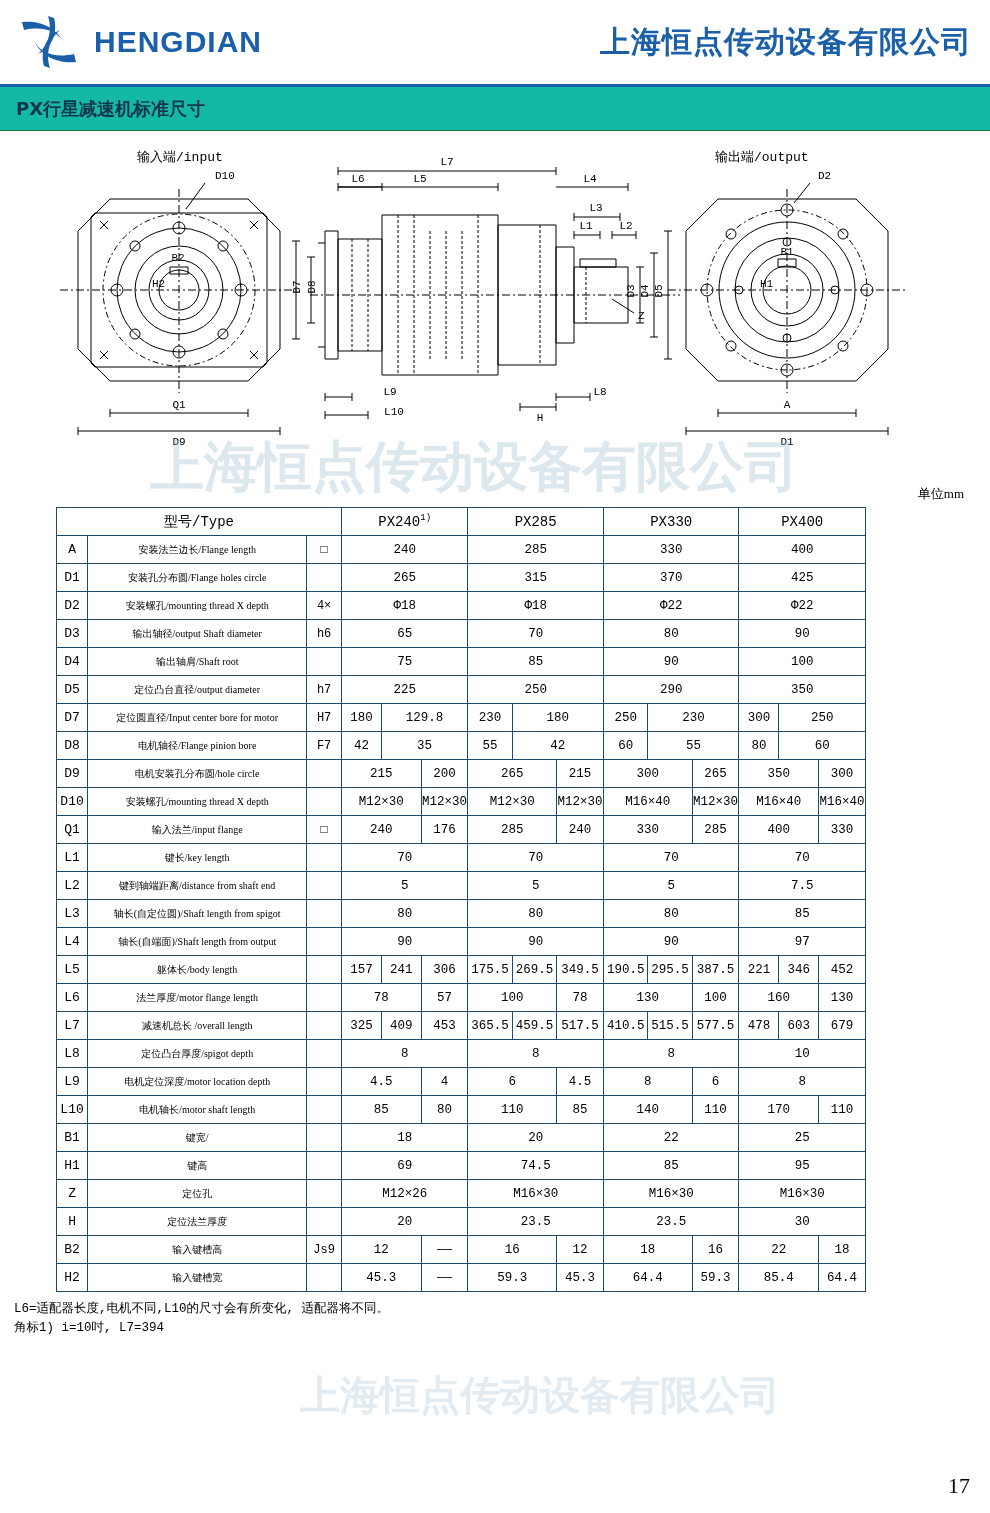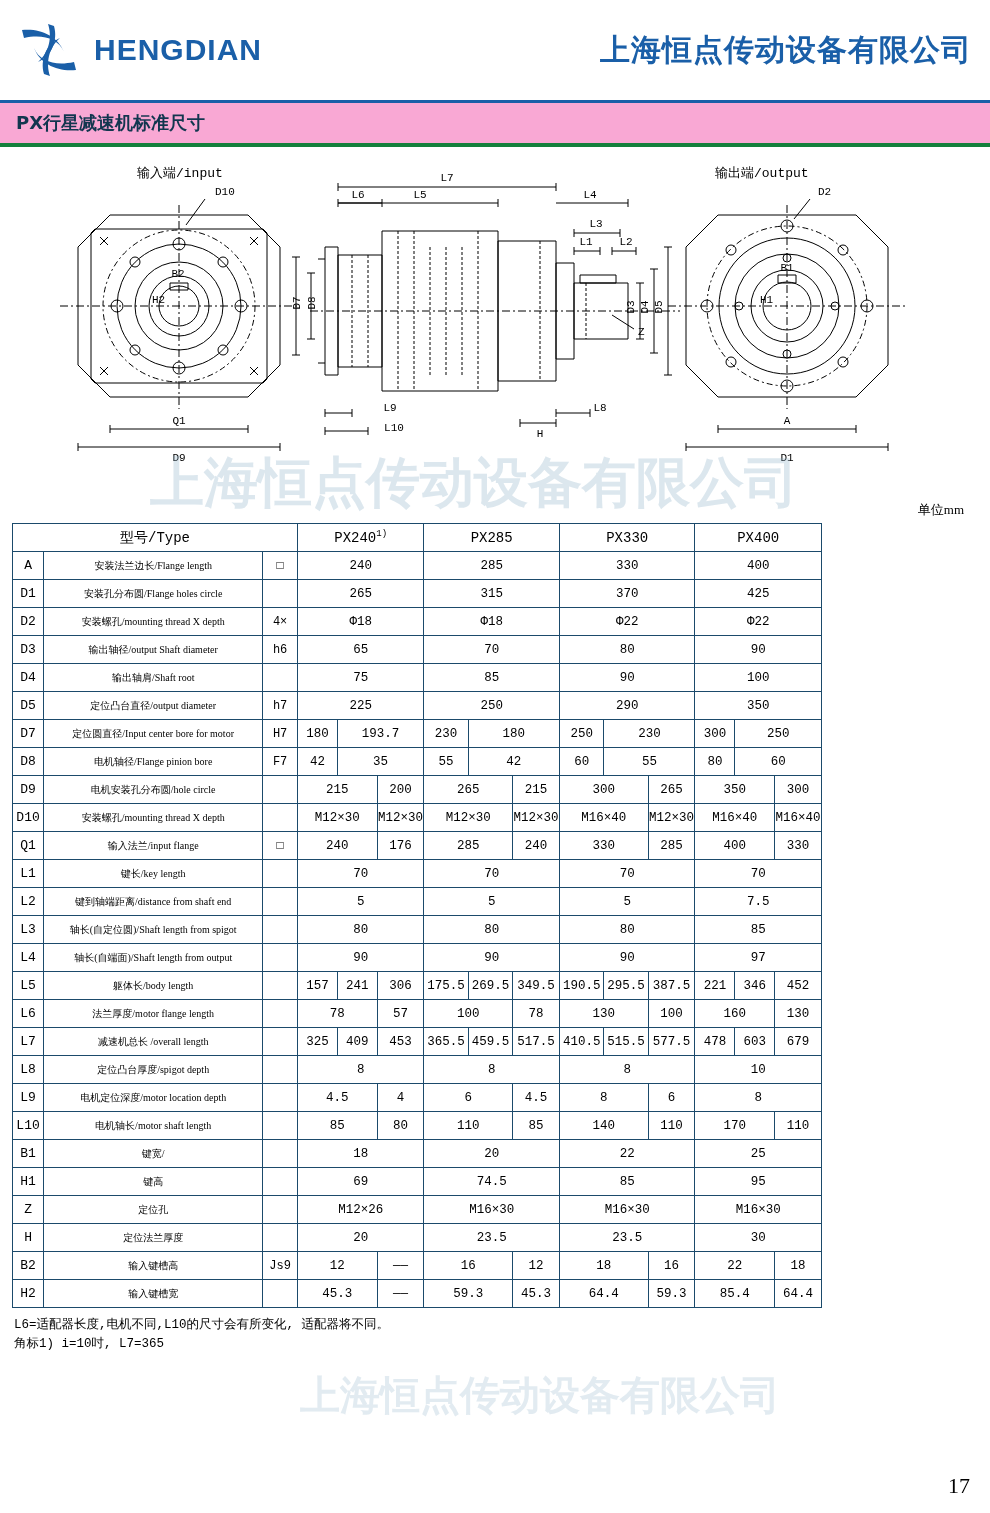--- a/index.html
+++ b/index.html
@@ -7,21 +7,21 @@
   body {
     width: 990px; height: 1513px;
     background: #ffffff;
     font-family: "Liberation Sans", sans-serif;
     color: #000;
     position: relative;
     overflow: hidden;
   }
   
   .header {
-    height: 100px;
+    height: 84px;
     background: #ffffff;
     display: flex;
     align-items: center;
     padding: 0 18px;
     position: relative;
   }
   .logo-wrap { display:flex; align-items:center; gap:14px; }
   .logo-mark { width: 62px; height: 56px; }
   .logo-text {
     font-family: "Liberation Sans", sans-serif;
@@ -31,27 +31,27 @@
   .company-cn {
     position:absolute; right: 18px; top: 50%; transform: translateY(-50%);
     font-size: 30px; font-weight: bold; color:#1a5fa8;
     letter-spacing: 1px;
     font-family: "DejaVu Sans", sans-serif;
   }
   .header-rule { height:3px; background:#1a5fa8; margin:0 0 0 0; }
 
   
   .title-bar {
-    background: #f9a8d4;
+    background: #14b8a6;
     height: 44px;
     display: flex;
     align-items: center;
     padding-left: 16px;
     gap: 36px;
-    border-bottom: 4px solid #15803d;
+    border-bottom: 1px solid #15803d;
   }
   .title-cn { font-size: 18px; font-weight: bold; color:#12364f; font-family:"DejaVu Sans", sans-serif;}
   .title-en { font-size: 17px; font-weight: bold; color:#12364f; letter-spacing:1px; font-family:"Liberation Mono", monospace;}
 
   
   .drawing-area { position: relative; height: 360px; }
   .watermark {
     position:absolute; left: 150px; top: 300px;
     font-size: 54px; color: rgba(140,175,200,0.30);
     font-family: "DejaVu Sans", sans-serif;
@@ -65,20 +65,21 @@
     margin-top: -6px;
   }
 
   
   .table-wrap { padding: 4px 12px 0 12px; }
   table.dims {
     border-collapse: collapse;
     width: 810px;
     font-family: "Liberation Mono", monospace;
     font-size: 12.5px;
+    margin-left: 44px;
   }
   table.dims td, table.dims th {
     border: 1px solid #1b4a6b;
     text-align: center;
     padding: 0;
     height: 28px;
     background:#fff;
     color:#000;
     font-weight: normal;
   }
@@ -354,21 +355,21 @@
           <td class="val" colspan="3">225</td>
           <td class="val" colspan="3">250</td>
           <td class="val" colspan="3">290</td>
           <td class="val" colspan="3">350</td>
         </tr>
         <tr>
           <td class="lab-code">D7</td>
           <td class="lab-name">定位圆直径/Input center bore for motor</td>
           <td class="lab-extra">H7</td>
           <td class="val" colspan="1">180</td>
-          <td class="val" colspan="2">193.7</td>
+          <td class="val" colspan="2">129.8</td>
           <td class="val" colspan="1">230</td>
           <td class="val" colspan="2">180</td>
           <td class="val" colspan="1">250</td>
           <td class="val" colspan="2">230</td>
           <td class="val" colspan="1">300</td>
           <td class="val" colspan="2">250</td>
         </tr>
         <tr>
           <td class="lab-code">D8</td>
           <td class="lab-name">电机轴径/Flange pinion bore</td>
@@ -599,17 +600,17 @@
           <td class="val" colspan="1">59.3</td>
           <td class="val" colspan="2">85.4</td>
           <td class="val" colspan="1">64.4</td>
         </tr>
       </tbody>
   </table>
 </div>
 
 <div class="notes">
   <div class="cn">L6=适配器长度,电机不同,L10的尺寸会有所变化, 适配器将不同。</div>
-  <div class="cn">角标1)  i=10吋, L7=365</div>
+  <div class="cn">角标1)  i=10吋, L7=394</div>
 </div>
 
 <div class="wm2">上海恒点传动设备有限公司</div>
 <div class="page-no">17</div>
 
 </body></html>

